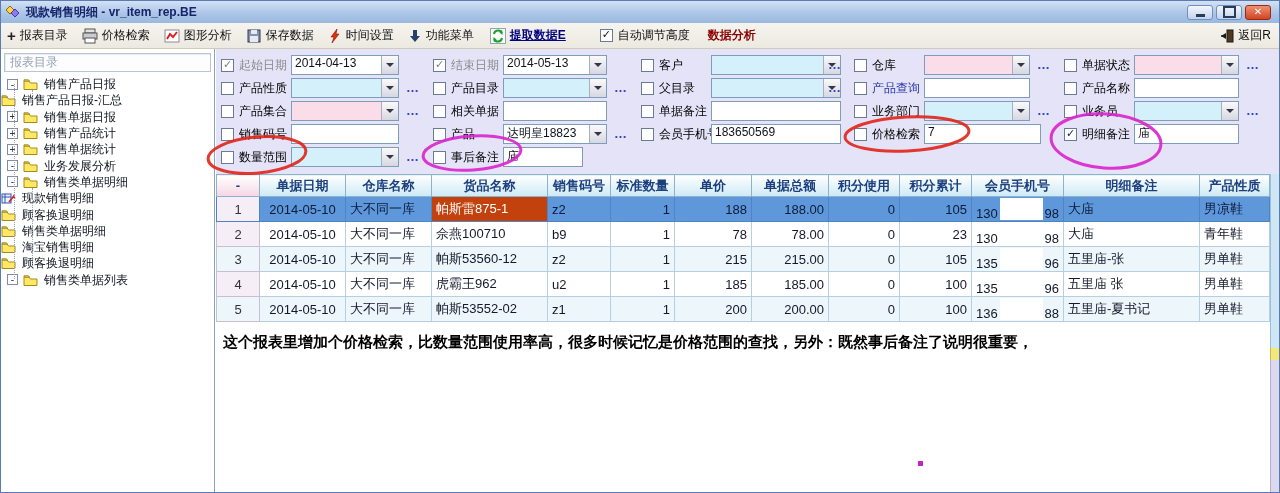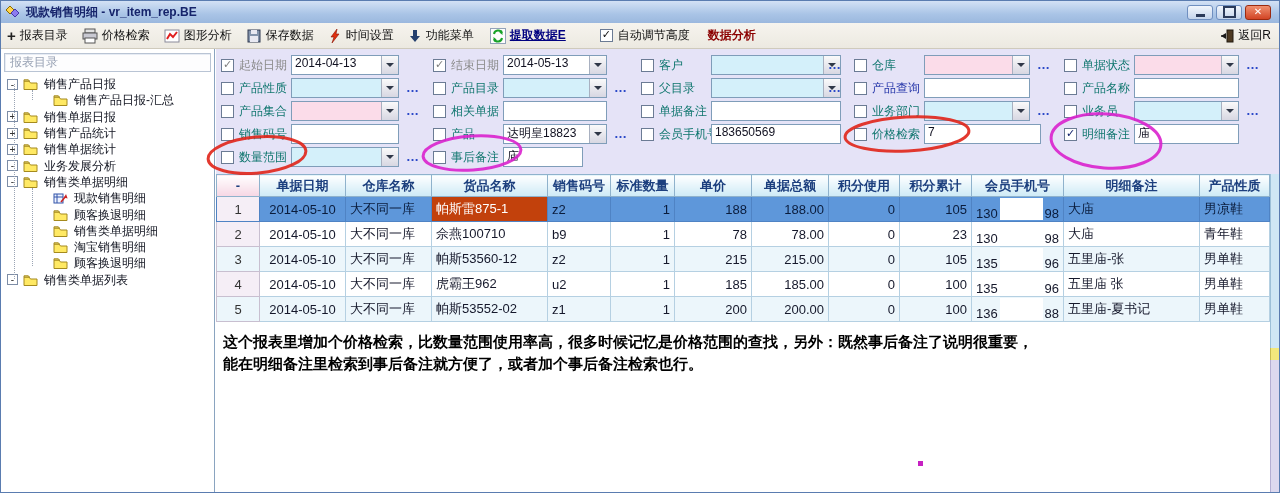--- a/index.html
+++ b/index.html
@@ -37,31 +37,31 @@
 
   
   .sidebar{position:absolute;left:0;top:48px;width:214px;height:445px;background:#fff;border-right:1px solid #8aa4c0;}
   .side-header{margin:4px 3px 2px 3px;height:19px;border:1px solid #b9c4d4;box-shadow:inset 1px 1px 0 #e7ecf4;
     font-size:12px;color:#98a2b4;display:flex;align-items:center;padding-left:5px;background:#fdfdfe;}
   .tree{position:relative;margin-top:4px;}
   .guide{position:absolute;border-left:1px dotted #9aa4b4;width:0;}
   .titem{height:16.3px;display:flex;align-items:center;font-size:12px;color:#10131f;white-space:nowrap;}
   .titem .exp{width:11px;height:11px;border:1px solid #7d8da6;background:#fff;margin-left:6px;margin-right:5px;
     font-size:10px;line-height:9px;text-align:center;color:#333;flex:0 0 auto;}
-  .titem.child{padding-left:36px;margin-left:16px;}
+  .titem.child{}
   .titem .ic{margin-right:6px;display:flex;flex:0 0 auto;}
   .titem .tlabel{line-height:1;}
 
   .content{position:absolute;left:215px;top:48px;width:1065px;height:445px;background:#fff;}
 
   
   .filters{position:absolute;left:0;top:0;width:1065px;height:125px;background:#e5e3f7;
     display:grid;grid-template-columns:212px 208px 213px 210px 222px;grid-auto-rows:23px;padding-top:5px;}
   .fcell{position:relative;display:flex;align-items:center;padding-left:5px;}
-  .flabel{font-size:12px;color:#0f766e;margin-left:5px;white-space:nowrap;}
+  .flabel{font-size:12px;color:#000000;margin-left:5px;white-space:nowrap;}
   .flabel.dis{color:#8a8a8a;}
   .flabel.blue{color:#2233a8;}
   .field{position:absolute;left:75px;top:1px;height:20px;border:1px solid #7f9db9;background:#fff;
     display:flex;align-items:flex-start;font-size:12px;color:#101020;padding-left:3px;overflow:hidden;}
   .field.blue{background:#d4f0fa;}
   .field.pink{background:#fbdce9;}
   .field .arrow{margin-left:auto;align-self:stretch;width:17px;background:linear-gradient(#fafafa,#d7d7e2);
     border-left:1px solid #a8b0c0;display:flex;align-items:center;justify-content:center;}
   .field .arrow i{display:block;width:0;height:0;border-left:4px solid transparent;border-right:4px solid transparent;border-top:4px solid #303848;}
   .w108{width:108px}.w104{width:104px}.w110{width:130px}.w106{width:106px}.w105{width:105px}.w117{width:117px}.w80{width:80px}
@@ -671,21 +671,20 @@
         </tbody>
       </table>
     </div>
 
     <div class="strip blue"></div>
     <div class="strip yellow"></div>
     <div class="strip lav"></div>
 
     <div class="note">
       <div>这个报表里增加个价格检索，比数量范围使用率高，很多时候记忆是价格范围的查找，另外：既然事后备注了说明很重要，</div>
-      <div>能在明细备注里检索到事后备注就方便了，或者加个事后备注检索也行。</div>
     </div>
 
     <div class="mdot"></div>
   </div>
 
   <svg class="anno" viewBox="0 0 1280 493">
     <ellipse cx="256" cy="154" rx="49" ry="18" transform="rotate(-5 256 154)" fill="none" stroke="#e02318" stroke-width="3" opacity="0.9"></ellipse>
     <ellipse cx="471" cy="152" rx="49" ry="17" transform="rotate(-4 471 152)" fill="none" stroke="#d921cd" stroke-width="3" opacity="0.9"></ellipse>
     <ellipse cx="906" cy="133" rx="62" ry="17" transform="rotate(-3 906 133)" fill="none" stroke="#e02318" stroke-width="3" opacity="0.9"></ellipse>
     <ellipse cx="1105" cy="140" rx="55" ry="27" transform="rotate(4 1105 140)" fill="none" stroke="#d921cd" stroke-width="3" opacity="0.9"></ellipse>

